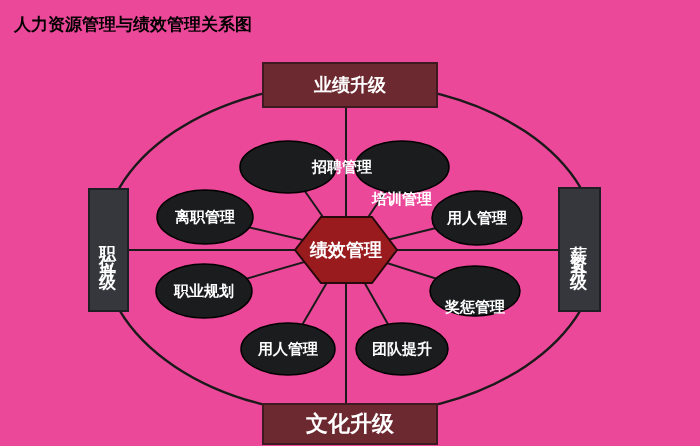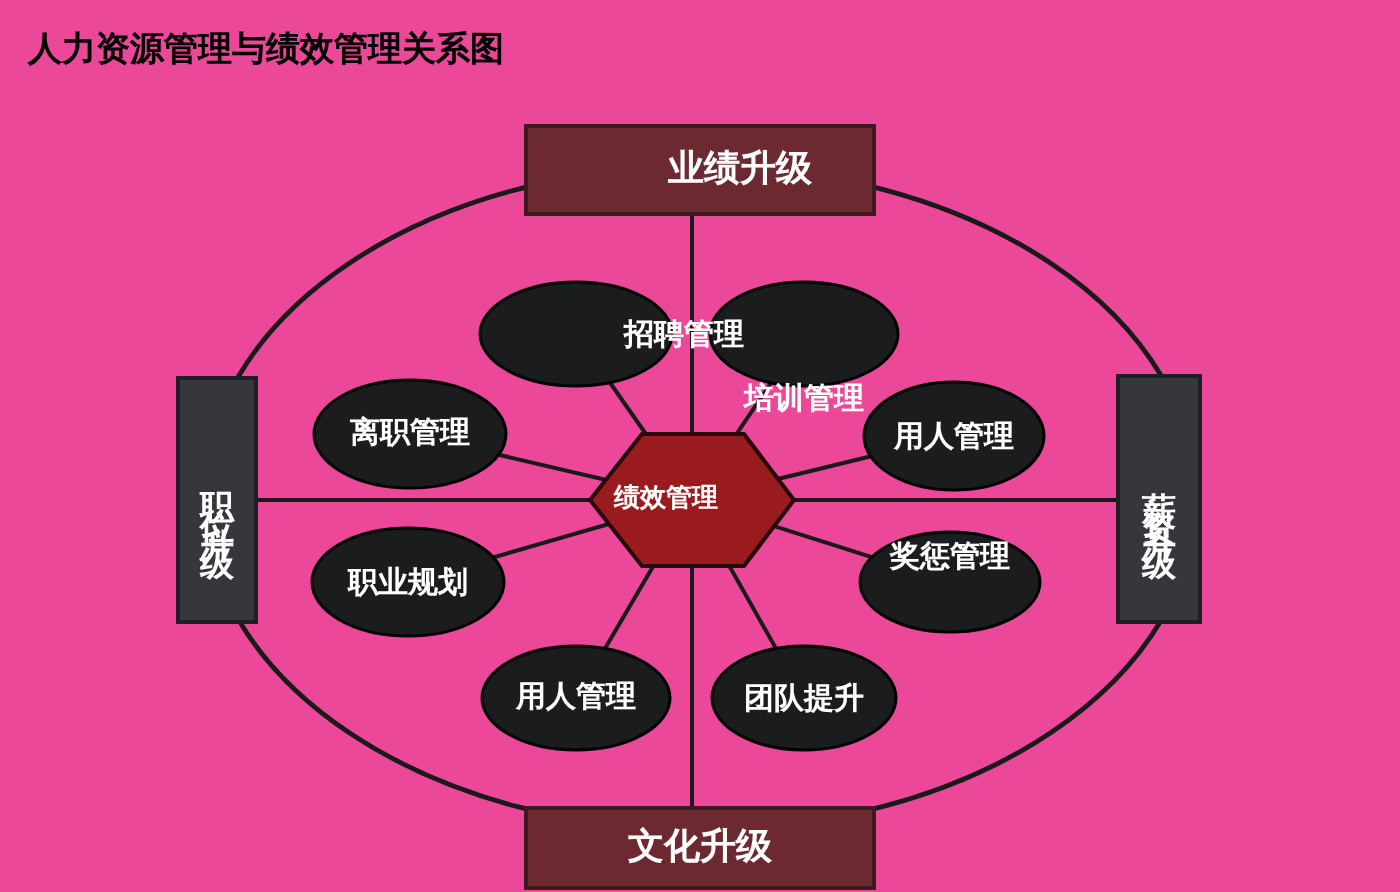--- a/index.html
+++ b/index.html
@@ -60,30 +60,30 @@
     color: var(--title-text, #000000);
     white-space: nowrap;
   }
   .lbl {
     position: absolute;
     color: var(--label-text, #ffffff);
     font-weight: bold;
     text-align: center;
     white-space: nowrap;
   }
-  .lbl-top    { left: 263px; top: 63px;  width: 174px; height: 44px; line-height: 44px; font-size: 18px; margin-left: 20px; }
-  .lbl-bottom { left: 263px; top: 404px; width: 174px; height: 40px; line-height: 40px; font-size: 18px; }
-  .lbl-hub    { left: 283px; top: 236px; width: 100px; height: 28px; line-height: 28px; font-size: 13px; }
+  .lbl-top    { left: 263px; top: 63px;  width: 174px; height: 44px; line-height: 44px; font-size: 18px; }
+  .lbl-bottom { left: 263px; top: 404px; width: 174px; height: 40px; line-height: 40px; font-size: 22px; }
+  .lbl-hub    { left: 296px; top: 236px; width: 100px; height: 28px; line-height: 28px; font-size: 18px; }
   .lbl-module { width: 96px; height: 22px; line-height: 22px; font-size: 15px; }
   .lbl-m0 { left: 248px; top: 156px; padding-left: 46px; }
   .lbl-m1 { left: 354px; top: 156px; margin-top: 32px; }
   .lbl-m2 { left: 157px; top: 206px; font-family: Liberation Serif, serif; }
   .lbl-m3 { left: 429px; top: 207px; }
   .lbl-m4 { left: 156px; top: 280px; }
-  .lbl-m5 { left: 427px; top: 268px; font-family: Liberation Serif, serif; }
+  .lbl-m5 { left: 427px; top: 296px; }
   .lbl-m6 { left: 240px; top: 338px; font-family: Liberation Serif, serif; }
   .lbl-m7 { left: 354px; top: 338px; }
   .lbl-vert {
     display: flex;
     align-items: center;
     justify-content: center;
   }
   .lbl-vert span {
     writing-mode: vertical-rl;
     letter-spacing: 9px;

